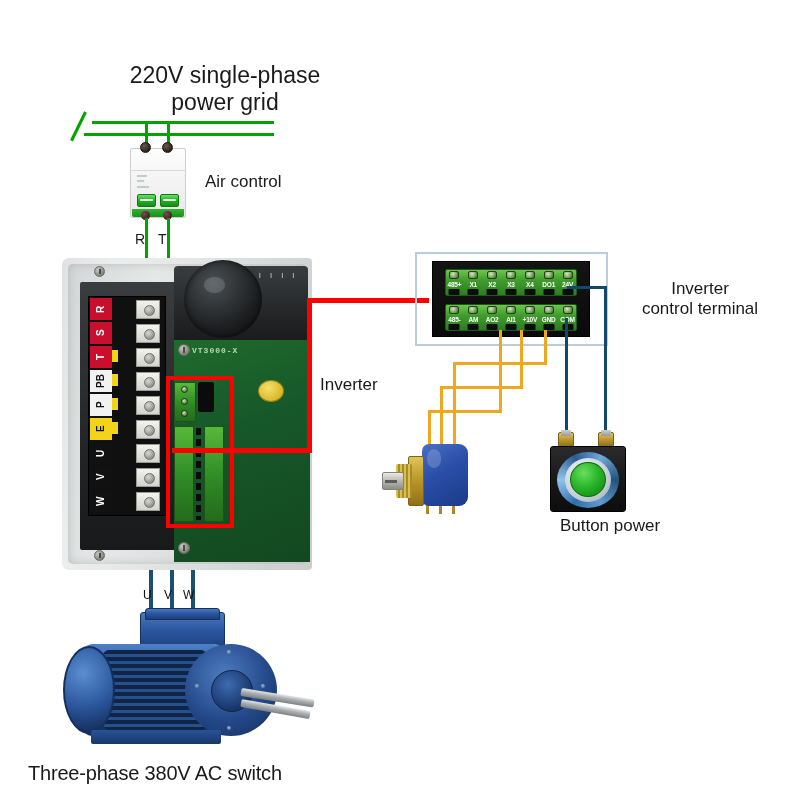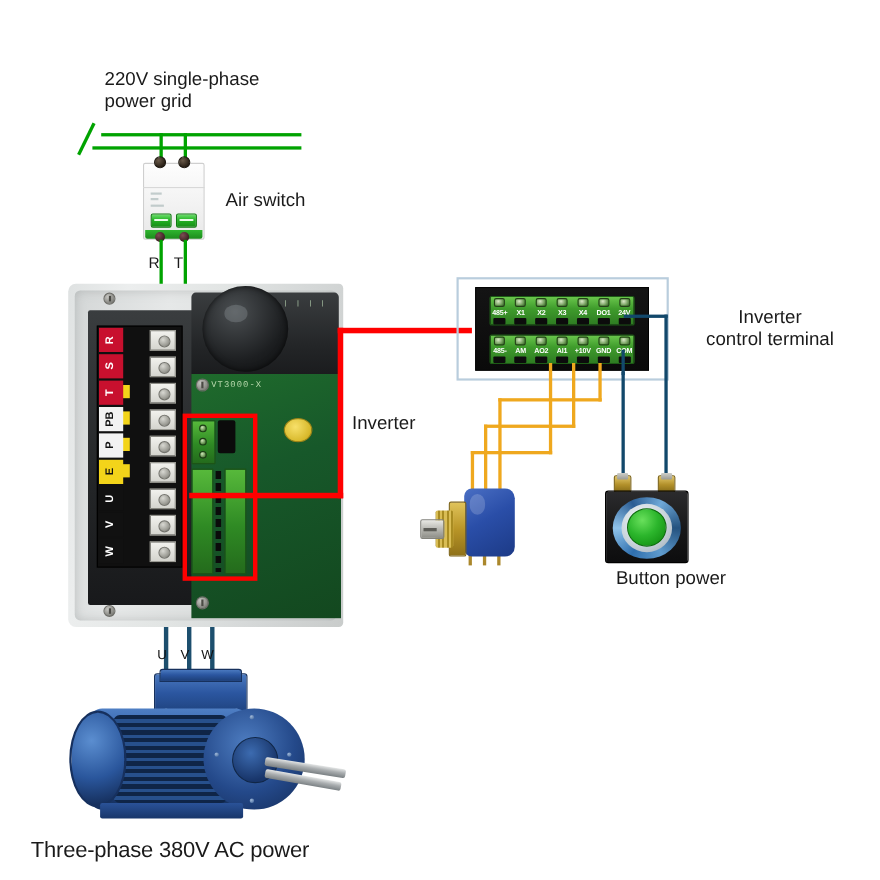--- a/index.html
+++ b/index.html
@@ -77,21 +77,21 @@
     border:1px solid #1c5416; border-radius:1px; }
   .ct-hole { position:absolute; width:7px; height:7px; border-radius:50%;
     background:radial-gradient(circle at 35% 30%,#cfe6b8,#5f8a4a 65%,#2d4a22); border:1px solid #1e3b17; }
   .ct-blk { position:absolute; background:#0b0b0b; }
   .red-box { position:absolute; border:4px solid #ff0000; }
 
   .inv-sticker { position:absolute; border-radius:50%;
     background:radial-gradient(circle at 40% 35%,#f7e06a,#d8b92b 70%,#b59a1c);
     border:1px solid #9c8418; }
   .inv-silk { position:absolute; color:#bcd9b5; font-size:6px; letter-spacing:.4px;
-    font-family:"Liberation Mono", monospace; }
+    font-family:"Liberation Mono", monospace;font-weight:bold; }
 
   
   #ct-photo { position:absolute; background:#0d0d0d; border:1px solid #000; }
   .ctp-frame { position:absolute; inset:0; background:linear-gradient(180deg,#141414,#0a0a0a); }
   .ctp-greenrow { position:absolute; background:linear-gradient(180deg,#6ac64c 0%,#3f9c2c 42%,#2e7c22 100%);
     border:1px solid #1d5a16; border-radius:2px; }
   .ctp-cell { position:absolute; top:0; height:100%; }
   .ctp-scr { position:absolute; left:50%; transform:translateX(-50%); width:10px; height:8px;
     border-radius:2px; background:radial-gradient(circle at 38% 32%,#d9e8c6,#6d9a57 62%,#35552a);
     border:1px solid #244018; }
@@ -156,21 +156,21 @@
   .m-bolt { position:absolute; width:4px; height:4px; border-radius:50%;
     background:radial-gradient(circle at 35% 32%,#9fb8d8,#3a5f96); }
 
   .uvw-lbl { position:absolute; font-size:12px; color:#111; }
 </style>
 </head>
 <body>
 
 <div id="stage">
 
-  <div class="lbl" style="left:95px; top:62px; width:260px; font-size:17px; text-align:left;">220V single-phase
+  <div class="lbl" style="left:95px; top:62px; width:260px; font-size:23px; text-align:center;">220V single-phase
 power grid</div>
 
   <div class="w" style="left:92px; top:121px; width:182px; height:3px;"></div>
   <div class="w" style="left:84px; top:133px; width:190px; height:3px;"></div>
 
   <div class="w" style="left:84px; top:112px; width:3px; height:32px; transform:rotate(26deg); transform-origin:top center;"></div>
   <div class="w" style="left:145px; top:121px; width:3px; height:33px;"></div>
   <div class="w" style="left:167px; top:121px; width:3px; height:33px;"></div>
 
   <div id="air-switch" style="left:130px; top:148px; width:56px; height:70px;">
@@ -181,21 +181,21 @@
     <div class="brk-mark" style="left:7px; top:38px; width:12px; height:2px;"></div>
     <div class="brk-lever" style="left:7px; top:46px; width:19px; height:13px;"></div>
     <div class="brk-lever" style="left:30px; top:46px; width:19px; height:13px;"></div>
     <div class="brk-base" style="left:2px; top:61px; width:52px; height:8px; border-radius:0 0 2px 2px;"></div>
     <div class="brk-term" style="left:10px; top:-6px;"></div>
     <div class="brk-term" style="left:32px; top:-6px;"></div>
     <div class="brk-term-b" style="left:11px; top:63px;"></div>
     <div class="brk-term-b" style="left:33px; top:63px;"></div>
   </div>
 
-  <div class="lbl" style="left:205px; top:172px; font-size:17px;">Air switch</div>
+  <div class="lbl" style="left:205px; top:172px; font-size:17px;">Air control</div>
 
   <div class="lbl" style="left:135px; top:231px; font-size:14px; font-weight:400;">R</div>
   <div class="lbl" style="left:158px; top:231px; font-size:14px; font-weight:400;">T</div>
 
   <div class="w" style="left:145px; top:218px; width:3px; height:115px;"></div>
   <div class="w" style="left:167px; top:218px; width:3px; height:132px;"></div>
 
   <div id="inverter-unit" style="left:62px; top:258px; width:250px; height:312px;">
     <div class="inv-case"></div>
     <div class="inv-case-inner"></div>
@@ -408,15 +408,15 @@
     <div class="m-hub" style="left:166px; top:70px; width:42px; height:42px;"></div>
     <div class="m-bolt" style="left:182px; top:50px;"></div>
     <div class="m-bolt" style="left:216px; top:84px;"></div>
     <div class="m-bolt" style="left:182px; top:126px;"></div>
     <div class="m-bolt" style="left:150px; top:84px;"></div>
     <div class="m-shaft" style="left:196px; top:88px; width:74px; height:8px; transform:rotate(9deg); transform-origin:left center;"></div>
     <div class="m-shaft" style="left:196px; top:99px; width:70px; height:8px; transform:rotate(10deg); transform-origin:left center;"></div>
     <div class="m-foot" style="left:46px; top:130px; width:130px; height:14px;"></div>
   </div>
 
-  <div class="lbl" style="left:28px; top:762px; font-size:20px; letter-spacing:-.2px;">Three-phase 380V AC power</div>
+  <div class="lbl" style="left:28px; top:762px; font-size:20px; letter-spacing:-.2px;">Three-phase 380V AC switch</div>
 
 </div>
 
 </body></html>

